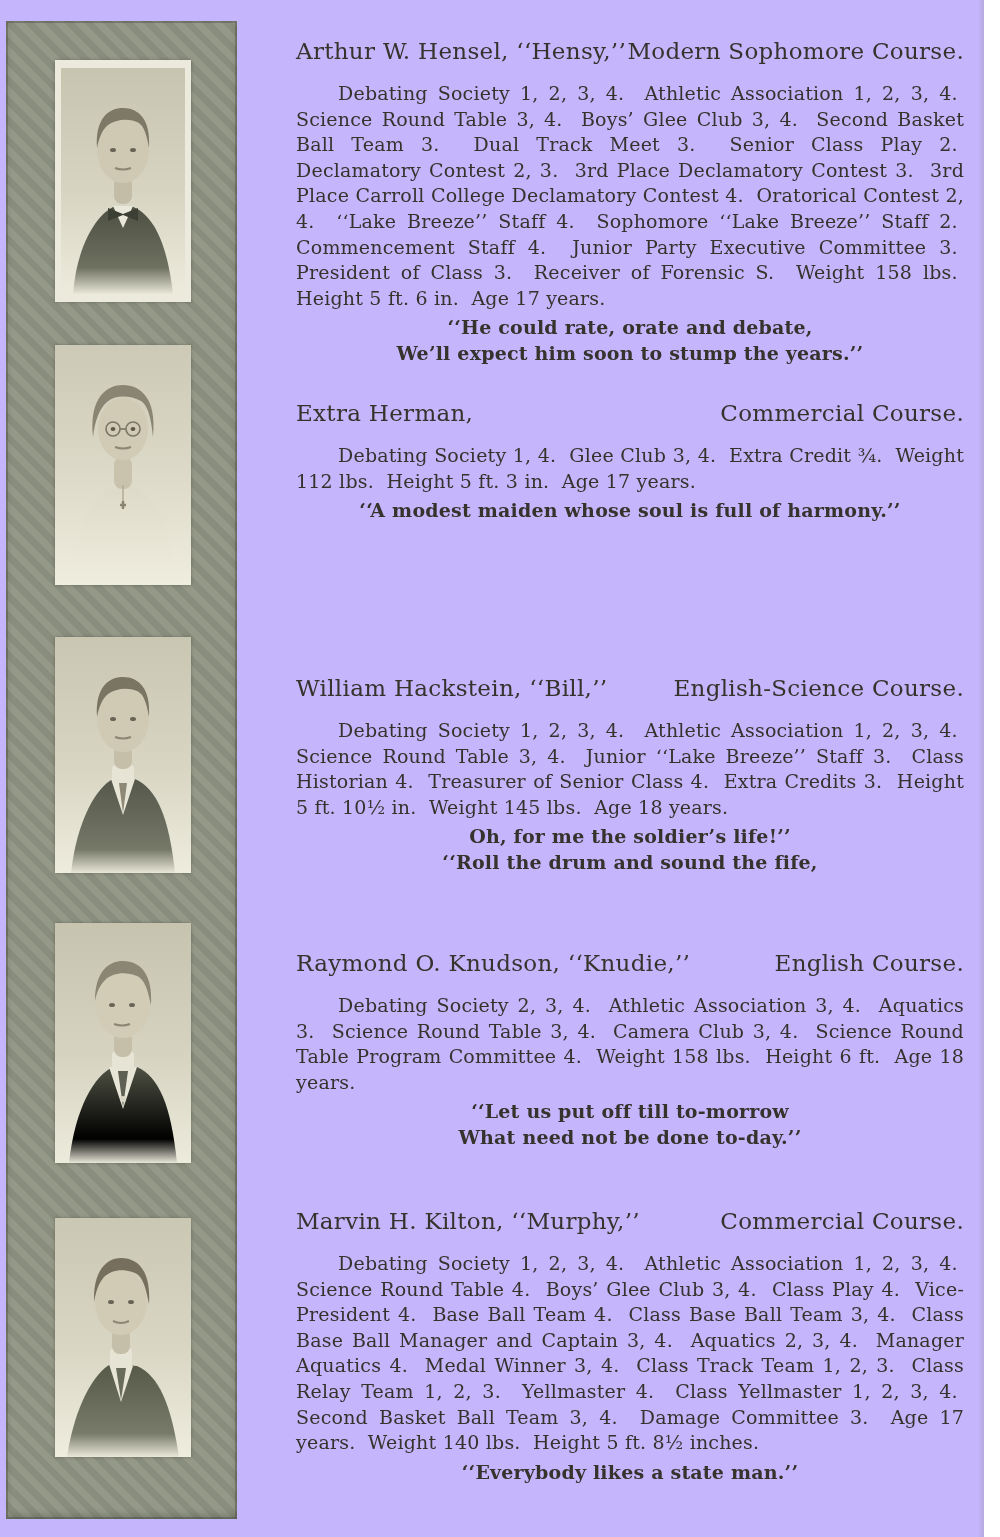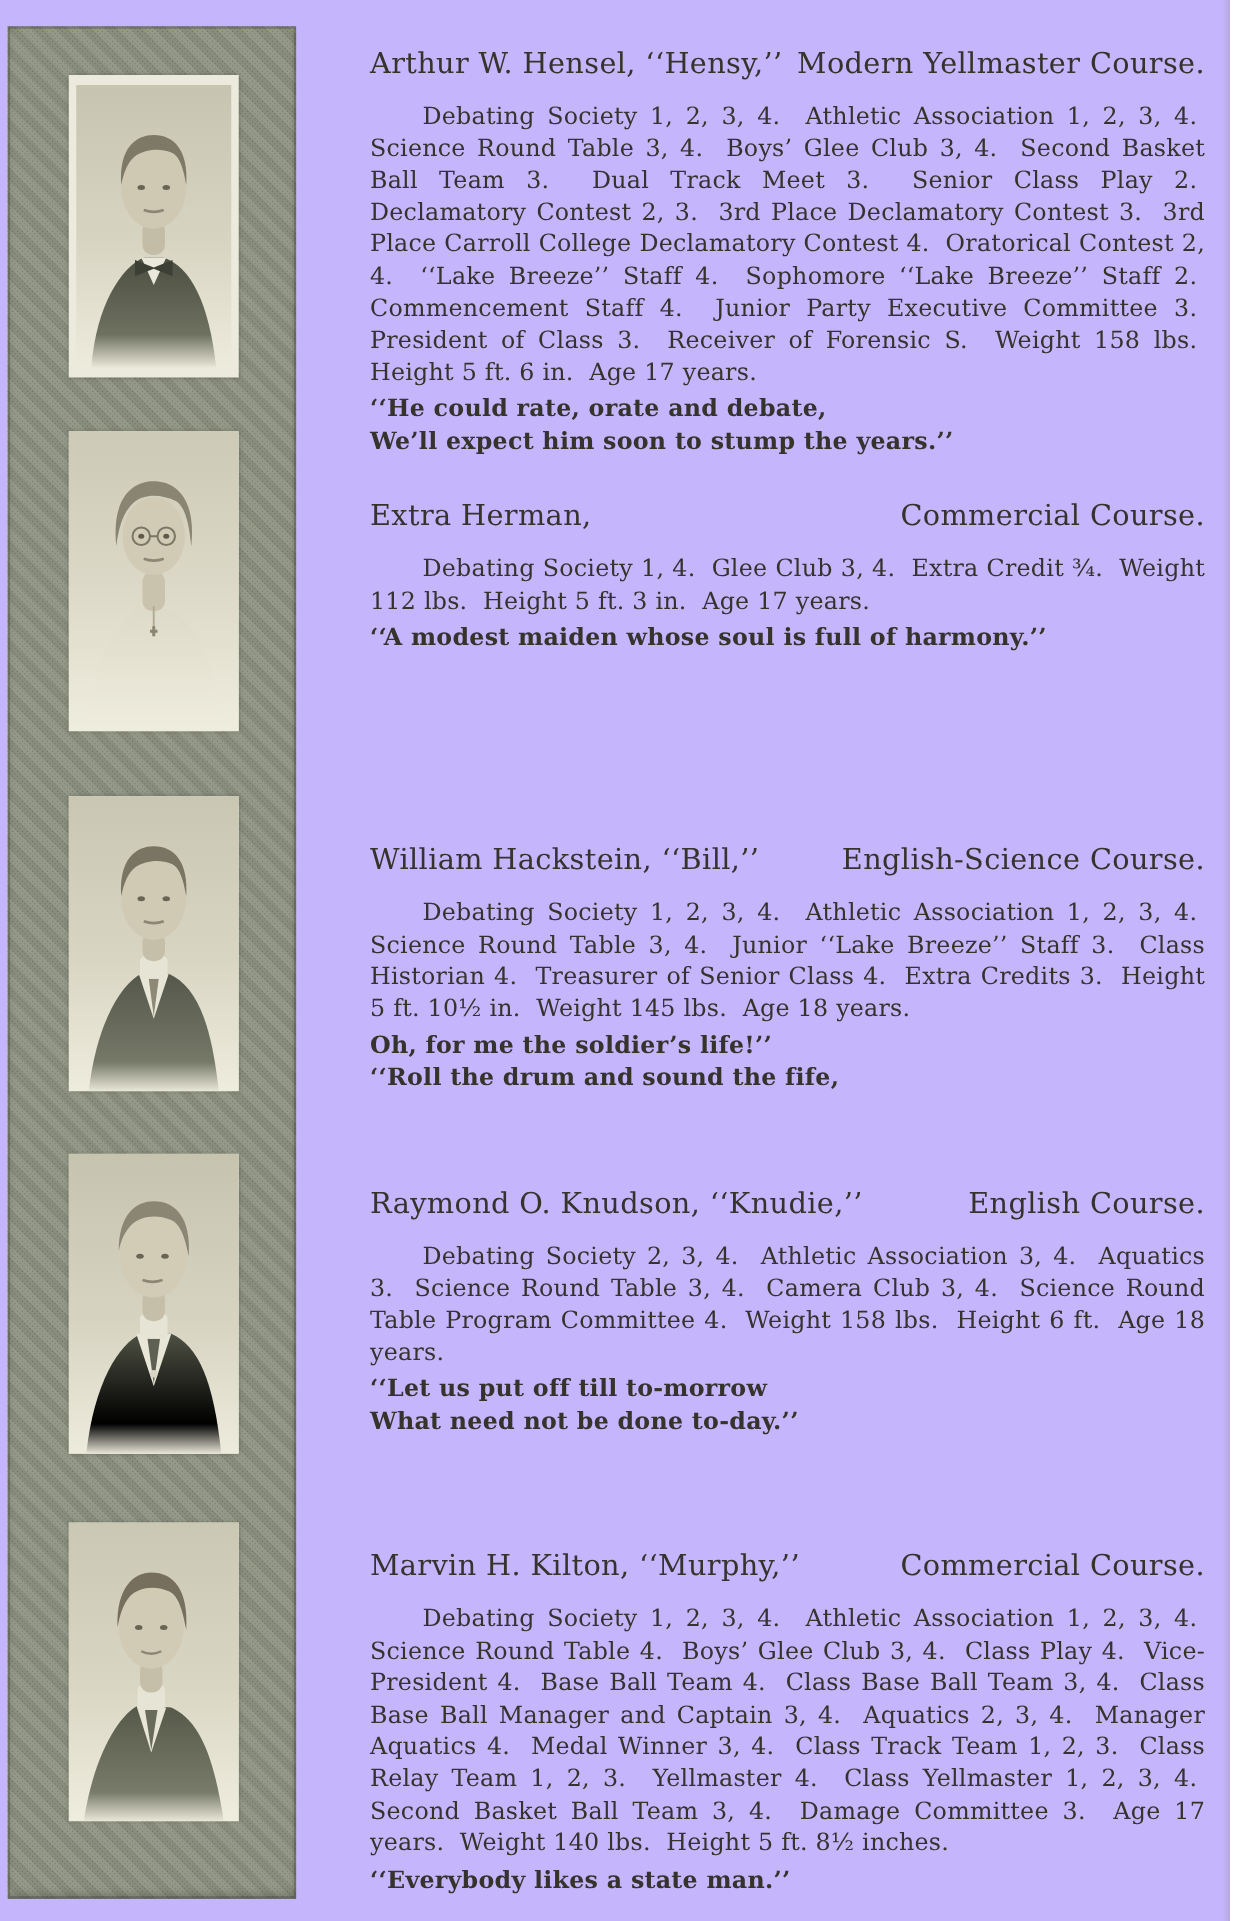--- a/index.html
+++ b/index.html
@@ -57,20 +57,21 @@
   .entry-body {
     margin-top: 17px;
     font-size: 19px;
     line-height: 25.6px;
     text-align: justify;
     text-indent: 42px;
     letter-spacing: 0.2px;
   }
   .entry-quote {
     margin-top: 3px;
+    text-align: center;
     font-weight: bold;
     font-size: 19px;
     line-height: 26px;
     letter-spacing: 0.2px;
   }
 </style>
 </head>
 <body>
 
 <div id="page">
@@ -215,21 +216,21 @@
       <path d="M39,84 C38,52 52,40 66,40 C84,40 96,54 94,86 C90,64 86,58 80,55 C68,50 56,52 49,59 C43,66 41,74 39,84 Z" fill="#776f5d"></path>
       <ellipse cx="56" cy="84" rx="3" ry="2" fill="#6a6456"></ellipse>
       <ellipse cx="76" cy="84" rx="3" ry="2" fill="#6a6456"></ellipse>
       <path d="M58,103 Q66,107 74,103" stroke="#8d8673" stroke-width="2" fill="none"></path>
     </svg>
   </div>
 
   <div class="entry" style="top:38px;">
     <div class="entry-head">
       <span>Arthur W. Hensel, ‘‘Hensy,’’</span>
-      <span>Modern Yellmaster Course.</span>
+      <span>Modern Sophomore Course.</span>
     </div>
     <div class="entry-body">Debating Society 1, 2, 3, 4.&nbsp; Athletic Association 1, 2, 3, 4.&nbsp; Science Round Table 3, 4.&nbsp; Boys’ Glee Club 3, 4.&nbsp; Second Basket Ball Team 3.&nbsp; Dual Track Meet 3.&nbsp; Senior Class Play 2.&nbsp; Declamatory Contest 2, 3.&nbsp; 3rd Place Declamatory Contest 3.&nbsp; 3rd Place Carroll College Declamatory Contest 4.&nbsp; Oratorical Contest 2, 4.&nbsp; ‘‘Lake Breeze’’ Staff 4.&nbsp; Sophomore ‘‘Lake Breeze’’ Staff 2.&nbsp; Commencement Staff 4.&nbsp; Junior Party Executive Committee 3.&nbsp; President of Class 3.&nbsp; Receiver of Forensic S.&nbsp; Weight 158 lbs.&nbsp; Height 5 ft. 6 in.&nbsp; Age 17 years.</div>
     <div class="entry-quote">
       <div>‘‘He could rate, orate and debate,</div>
       <div>We’ll expect him soon to stump the years.’’</div>
     </div>
   </div>
 
   <div class="entry" style="top:400px;">
     <div class="entry-head">
@@ -259,21 +260,21 @@
       <span>Raymond O. Knudson, ‘‘Knudie,’’</span>
       <span>English Course.</span>
     </div>
     <div class="entry-body">Debating Society 2, 3, 4.&nbsp; Athletic Association 3, 4.&nbsp; Aquatics 3.&nbsp; Science Round Table 3, 4.&nbsp; Camera Club 3, 4.&nbsp; Science Round Table Program Committee 4.&nbsp; Weight 158 lbs.&nbsp; Height 6 ft.&nbsp; Age 18 years.</div>
     <div class="entry-quote">
       <div>‘‘Let us put off till to-morrow</div>
       <div>What need not be done to-day.’’</div>
     </div>
   </div>
 
-  <div class="entry" style="top:1240px;">
+  <div class="entry" style="top:1208px;">
     <div class="entry-head">
       <span>Marvin H. Kilton, ‘‘Murphy,’’</span>
       <span>Commercial Course.</span>
     </div>
     <div class="entry-body">Debating Society 1, 2, 3, 4.&nbsp; Athletic Association 1, 2, 3, 4.&nbsp; Science Round Table 4.&nbsp; Boys’ Glee Club 3, 4.&nbsp; Class Play 4.&nbsp; Vice-President 4.&nbsp; Base Ball Team 4.&nbsp; Class Base Ball Team 3, 4.&nbsp; Class Base Ball Manager and Captain 3, 4.&nbsp; Aquatics 2, 3, 4.&nbsp; Manager Aquatics 4.&nbsp; Medal Winner 3, 4.&nbsp; Class Track Team 1, 2, 3.&nbsp; Class Relay Team 1, 2, 3.&nbsp; Yellmaster 4.&nbsp; Class Yellmaster 1, 2, 3, 4.&nbsp; Second Basket Ball Team 3, 4.&nbsp; Damage Committee 3.&nbsp; Age 17 years.&nbsp; Weight 140 lbs.&nbsp; Height 5 ft. 8½ inches.</div>
     <div class="entry-quote">
       <div>‘‘Everybody likes a state man.’’</div>
     </div>
   </div>
 

